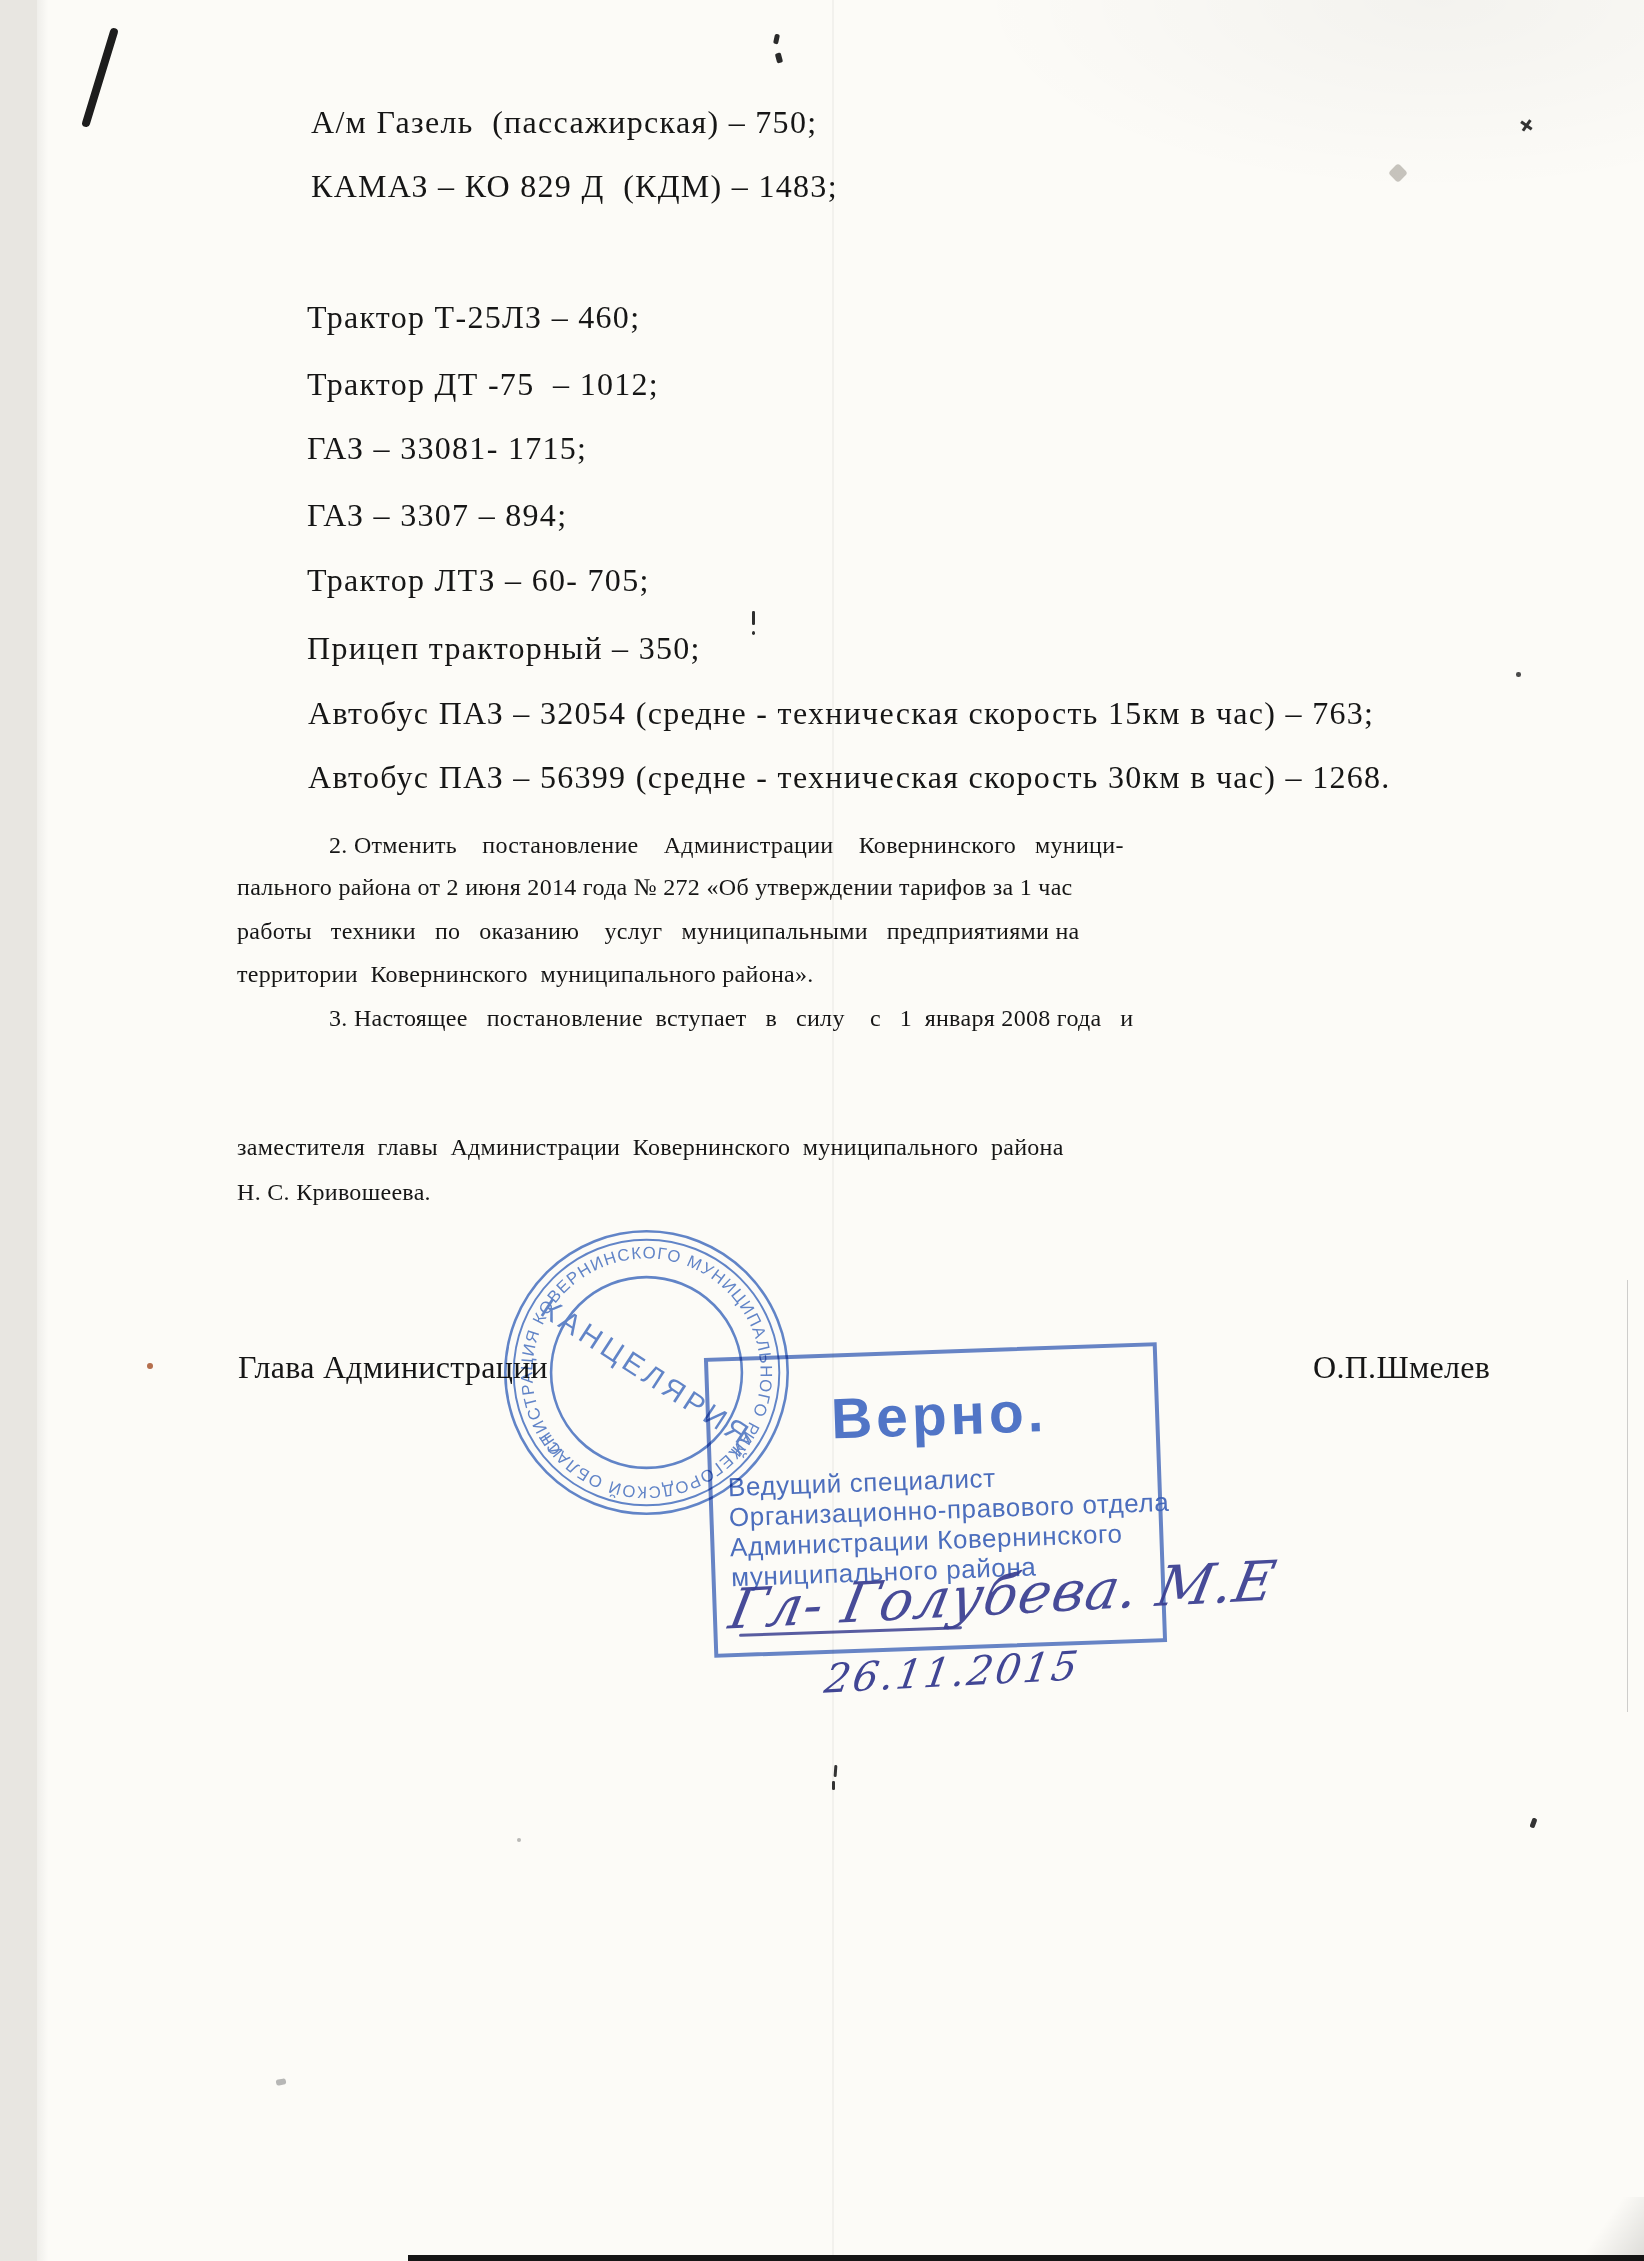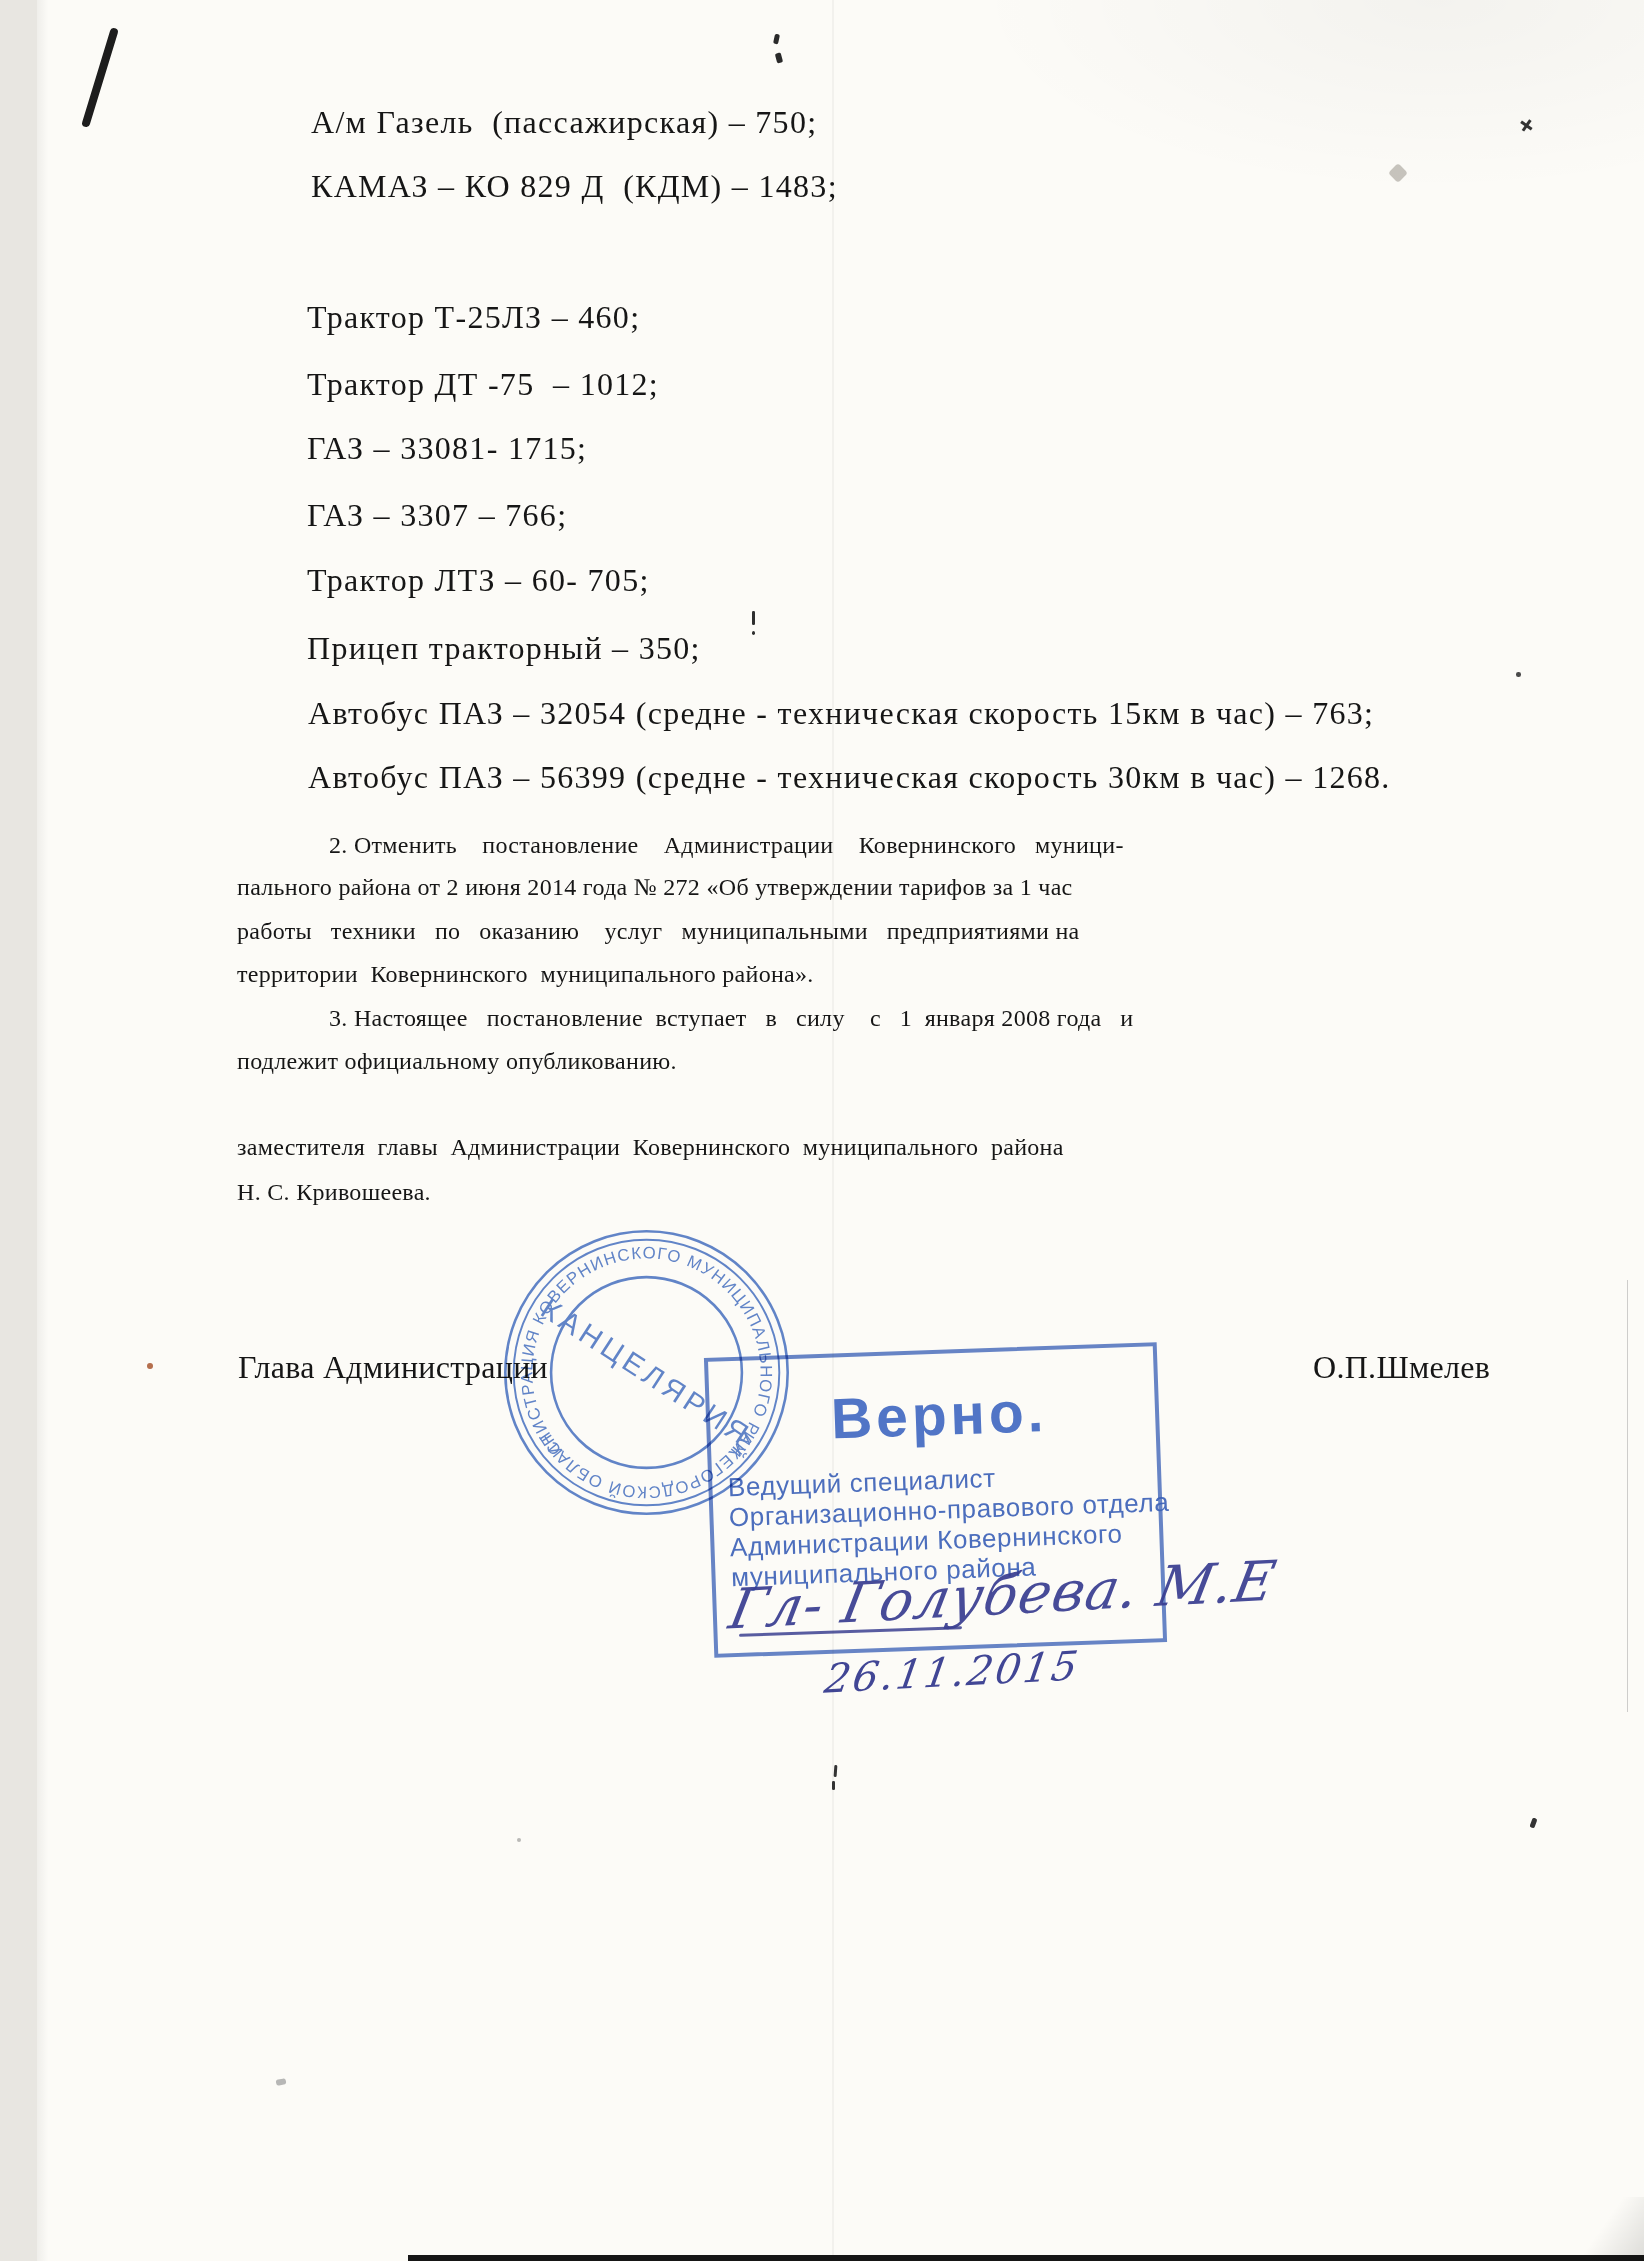--- a/index.html
+++ b/index.html
@@ -68,33 +68,32 @@
 </head>
 <body>
 
 <div class="page">
 
   <div class="tl" style="left:274px;top:104px">А/м Газель  (пассажирская) – 750;</div>
   <div class="tl" style="left:274px;top:168px">КАМАЗ – КО 829 Д  (КДМ) – 1483;</div>
   <div class="tl" style="left:270px;top:299px">Трактор Т-25ЛЗ – 460;</div>
   <div class="tl" style="left:270px;top:366px">Трактор ДТ -75  – 1012;</div>
   <div class="tl" style="left:270px;top:430px">ГАЗ – 33081- 1715;</div>
-  <div class="tl" style="left:270px;top:497px">ГАЗ – 3307 – 766;</div>
+  <div class="tl" style="left:270px;top:497px">ГАЗ – 3307 – 894;</div>
   <div class="tl" style="left:270px;top:562px">Трактор ЛТЗ – 60- 705;</div>
   <div class="tl" style="left:270px;top:630px">Прицеп тракторный – 350;</div>
   <div class="tl" style="left:271px;top:695px">Автобус ПАЗ – 32054 (средне - техническая скорость 15км в час) – 763;</div>
   <div class="tl" style="left:271px;top:759px">Автобус ПАЗ – 56399 (средне - техническая скорость 30км в час) – 1268.</div>
 
   <div class="pl" style="left:292px;top:827px">2. Отменить    постановление    Администрации    Ковернинского   муници-</div>
   <div class="pl" style="left:200px;top:869px">пального района от 2 июня 2014 года № 272 «Об утверждении тарифов за 1 час</div>
   <div class="pl" style="left:200px;top:956px">территории  Ковернинского  муниципального района».</div>
   <div class="pl" style="left:200px;top:913px">работы   техники   по   оказанию    услуг   муниципальными   предприятиями на</div>
 
   <div class="pl" style="left:292px;top:1000px">3. Настоящее   постановление  вступает   в   силу    с   1  января 2008 года   и</div>
-  <div class="pl" style="left:200px;top:1043px">подлежит официальному опубликованию.</div>
 
   <div class="pl" style="left:200px;top:1129px">заместителя  главы  Администрации  Ковернинского  муниципального  района</div>
   <div class="pl" style="left:200px;top:1174px">Н. С. Кривошеева.</div>
 
   <div class="pl sig-row" style="left:201px;top:1349px">Глава Администрации</div>
   <div class="pl sig-row" style="left:1276px;top:1349px">О.П.Шмелев</div>
 
   <div class="round-stamp">
     <svg width="303" height="303" viewBox="0 0 470 470">
       <g fill="none" stroke="#5179c9">

